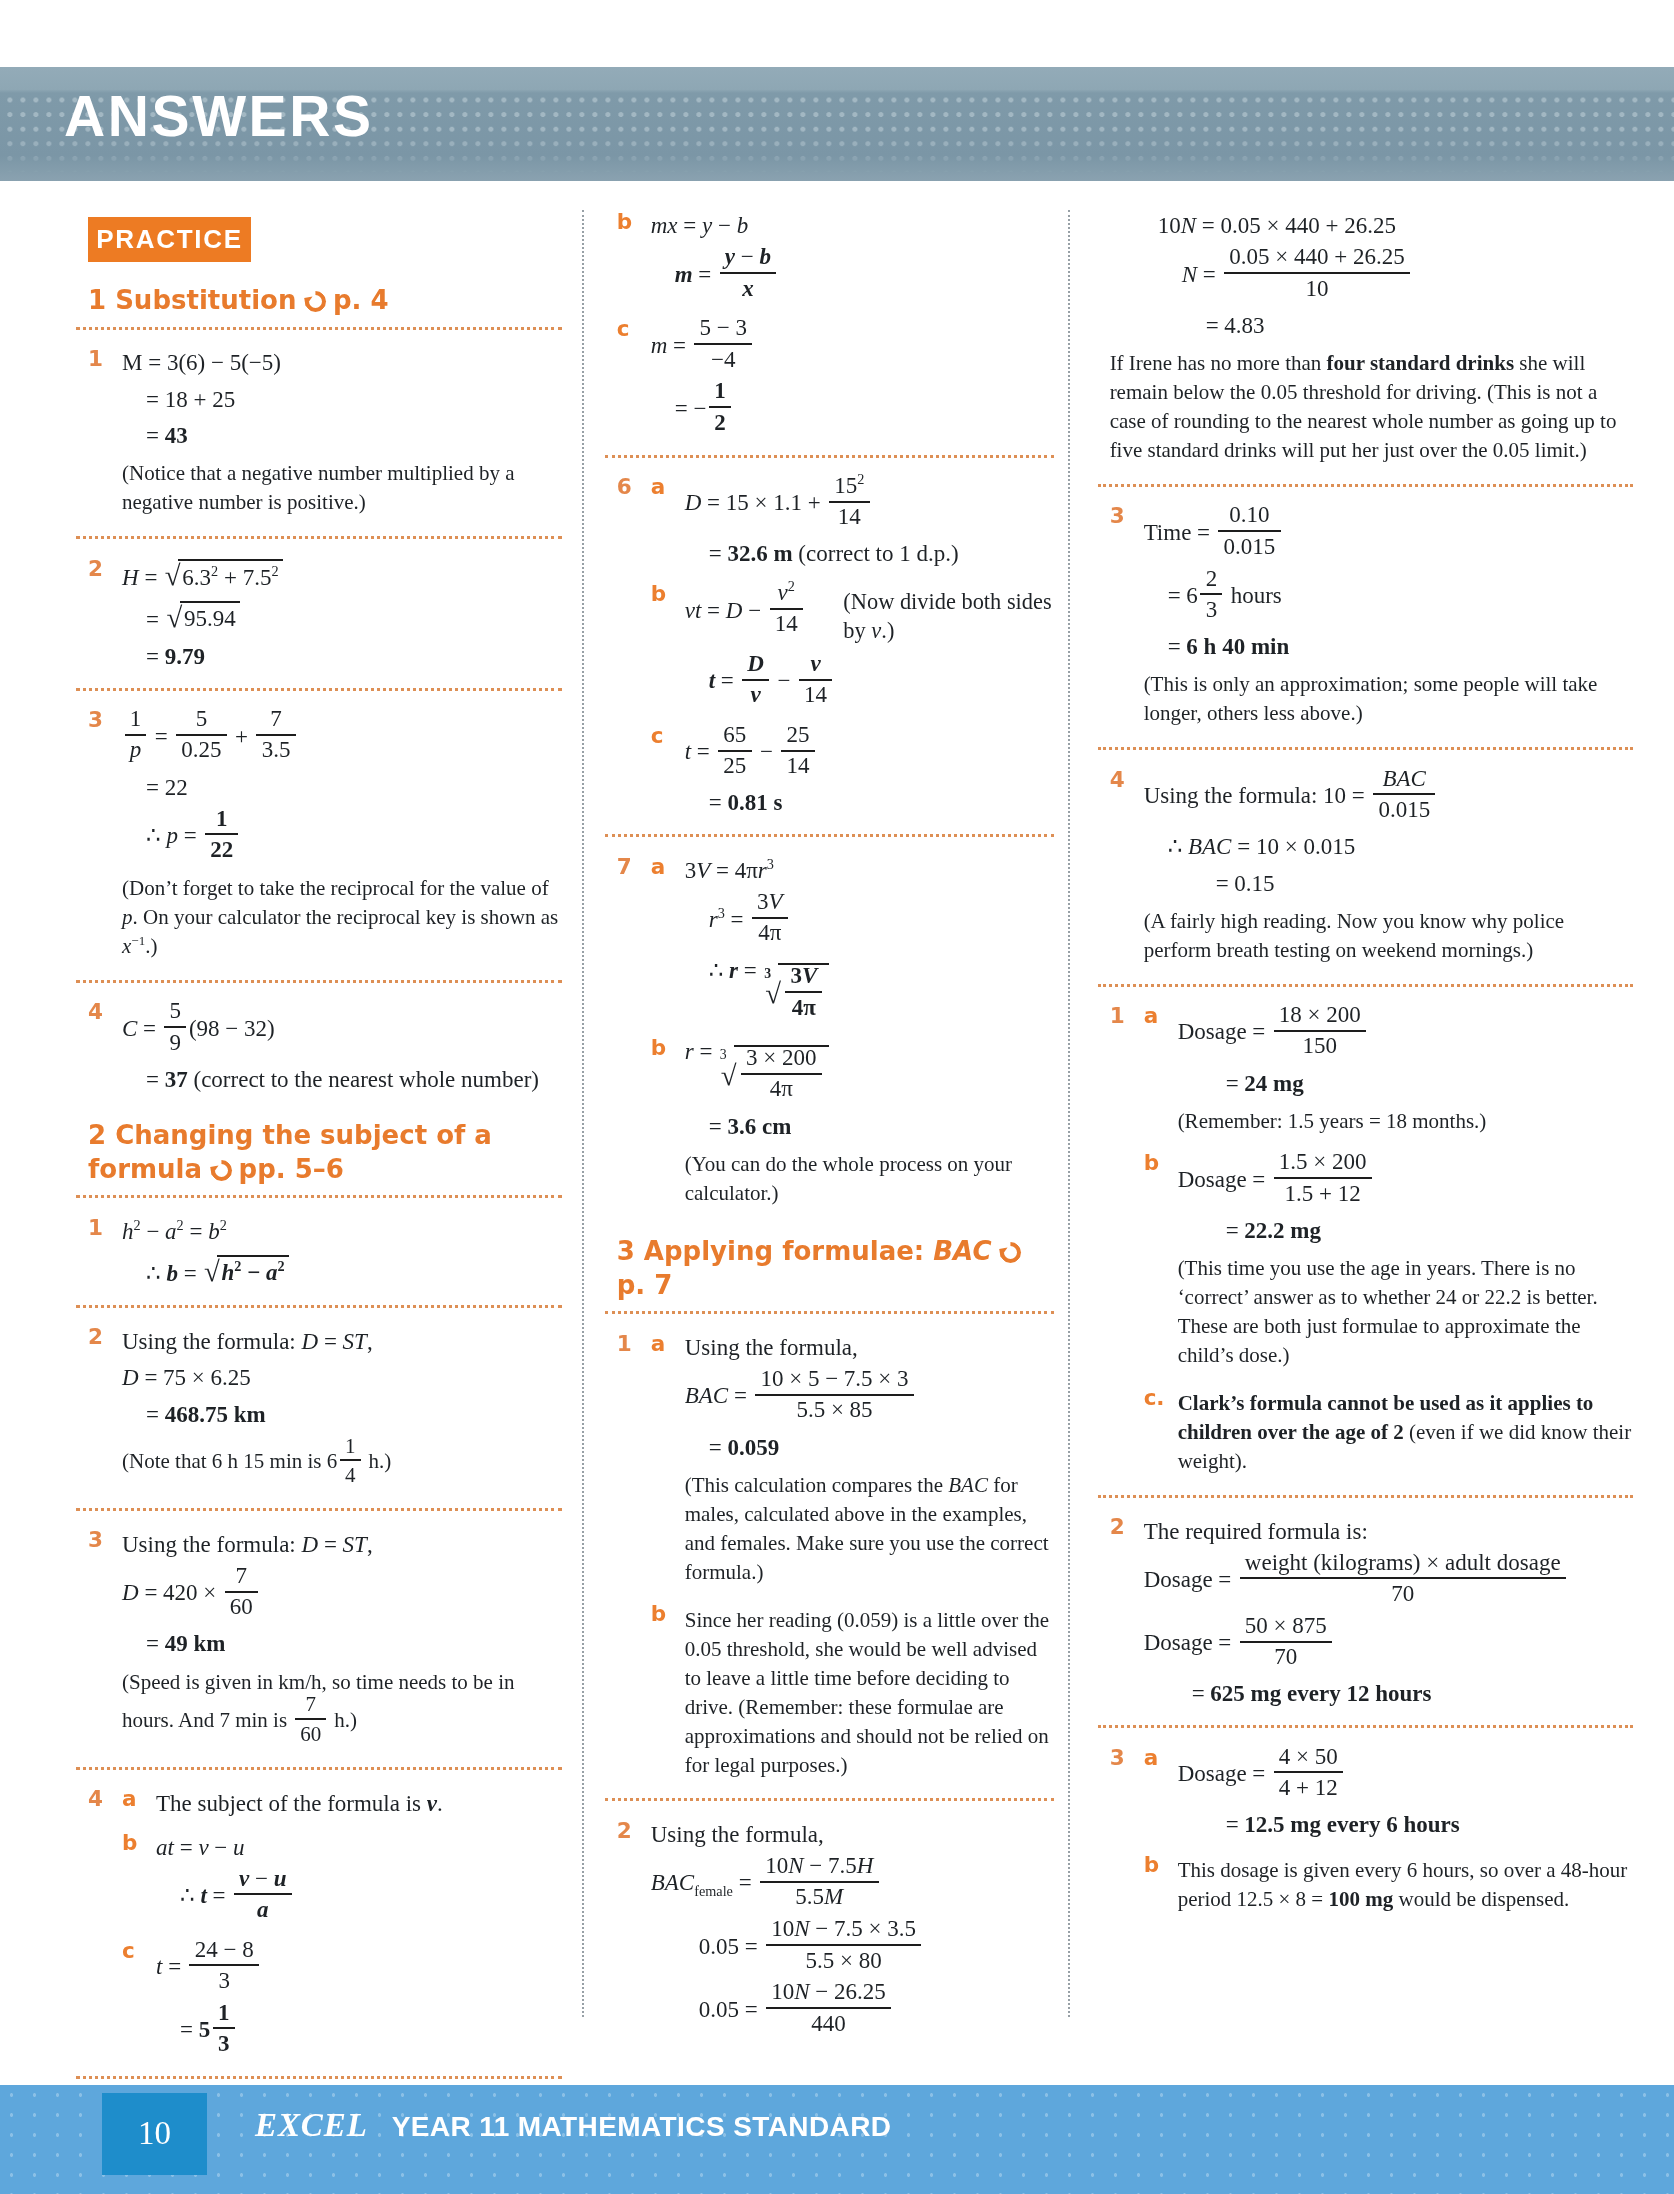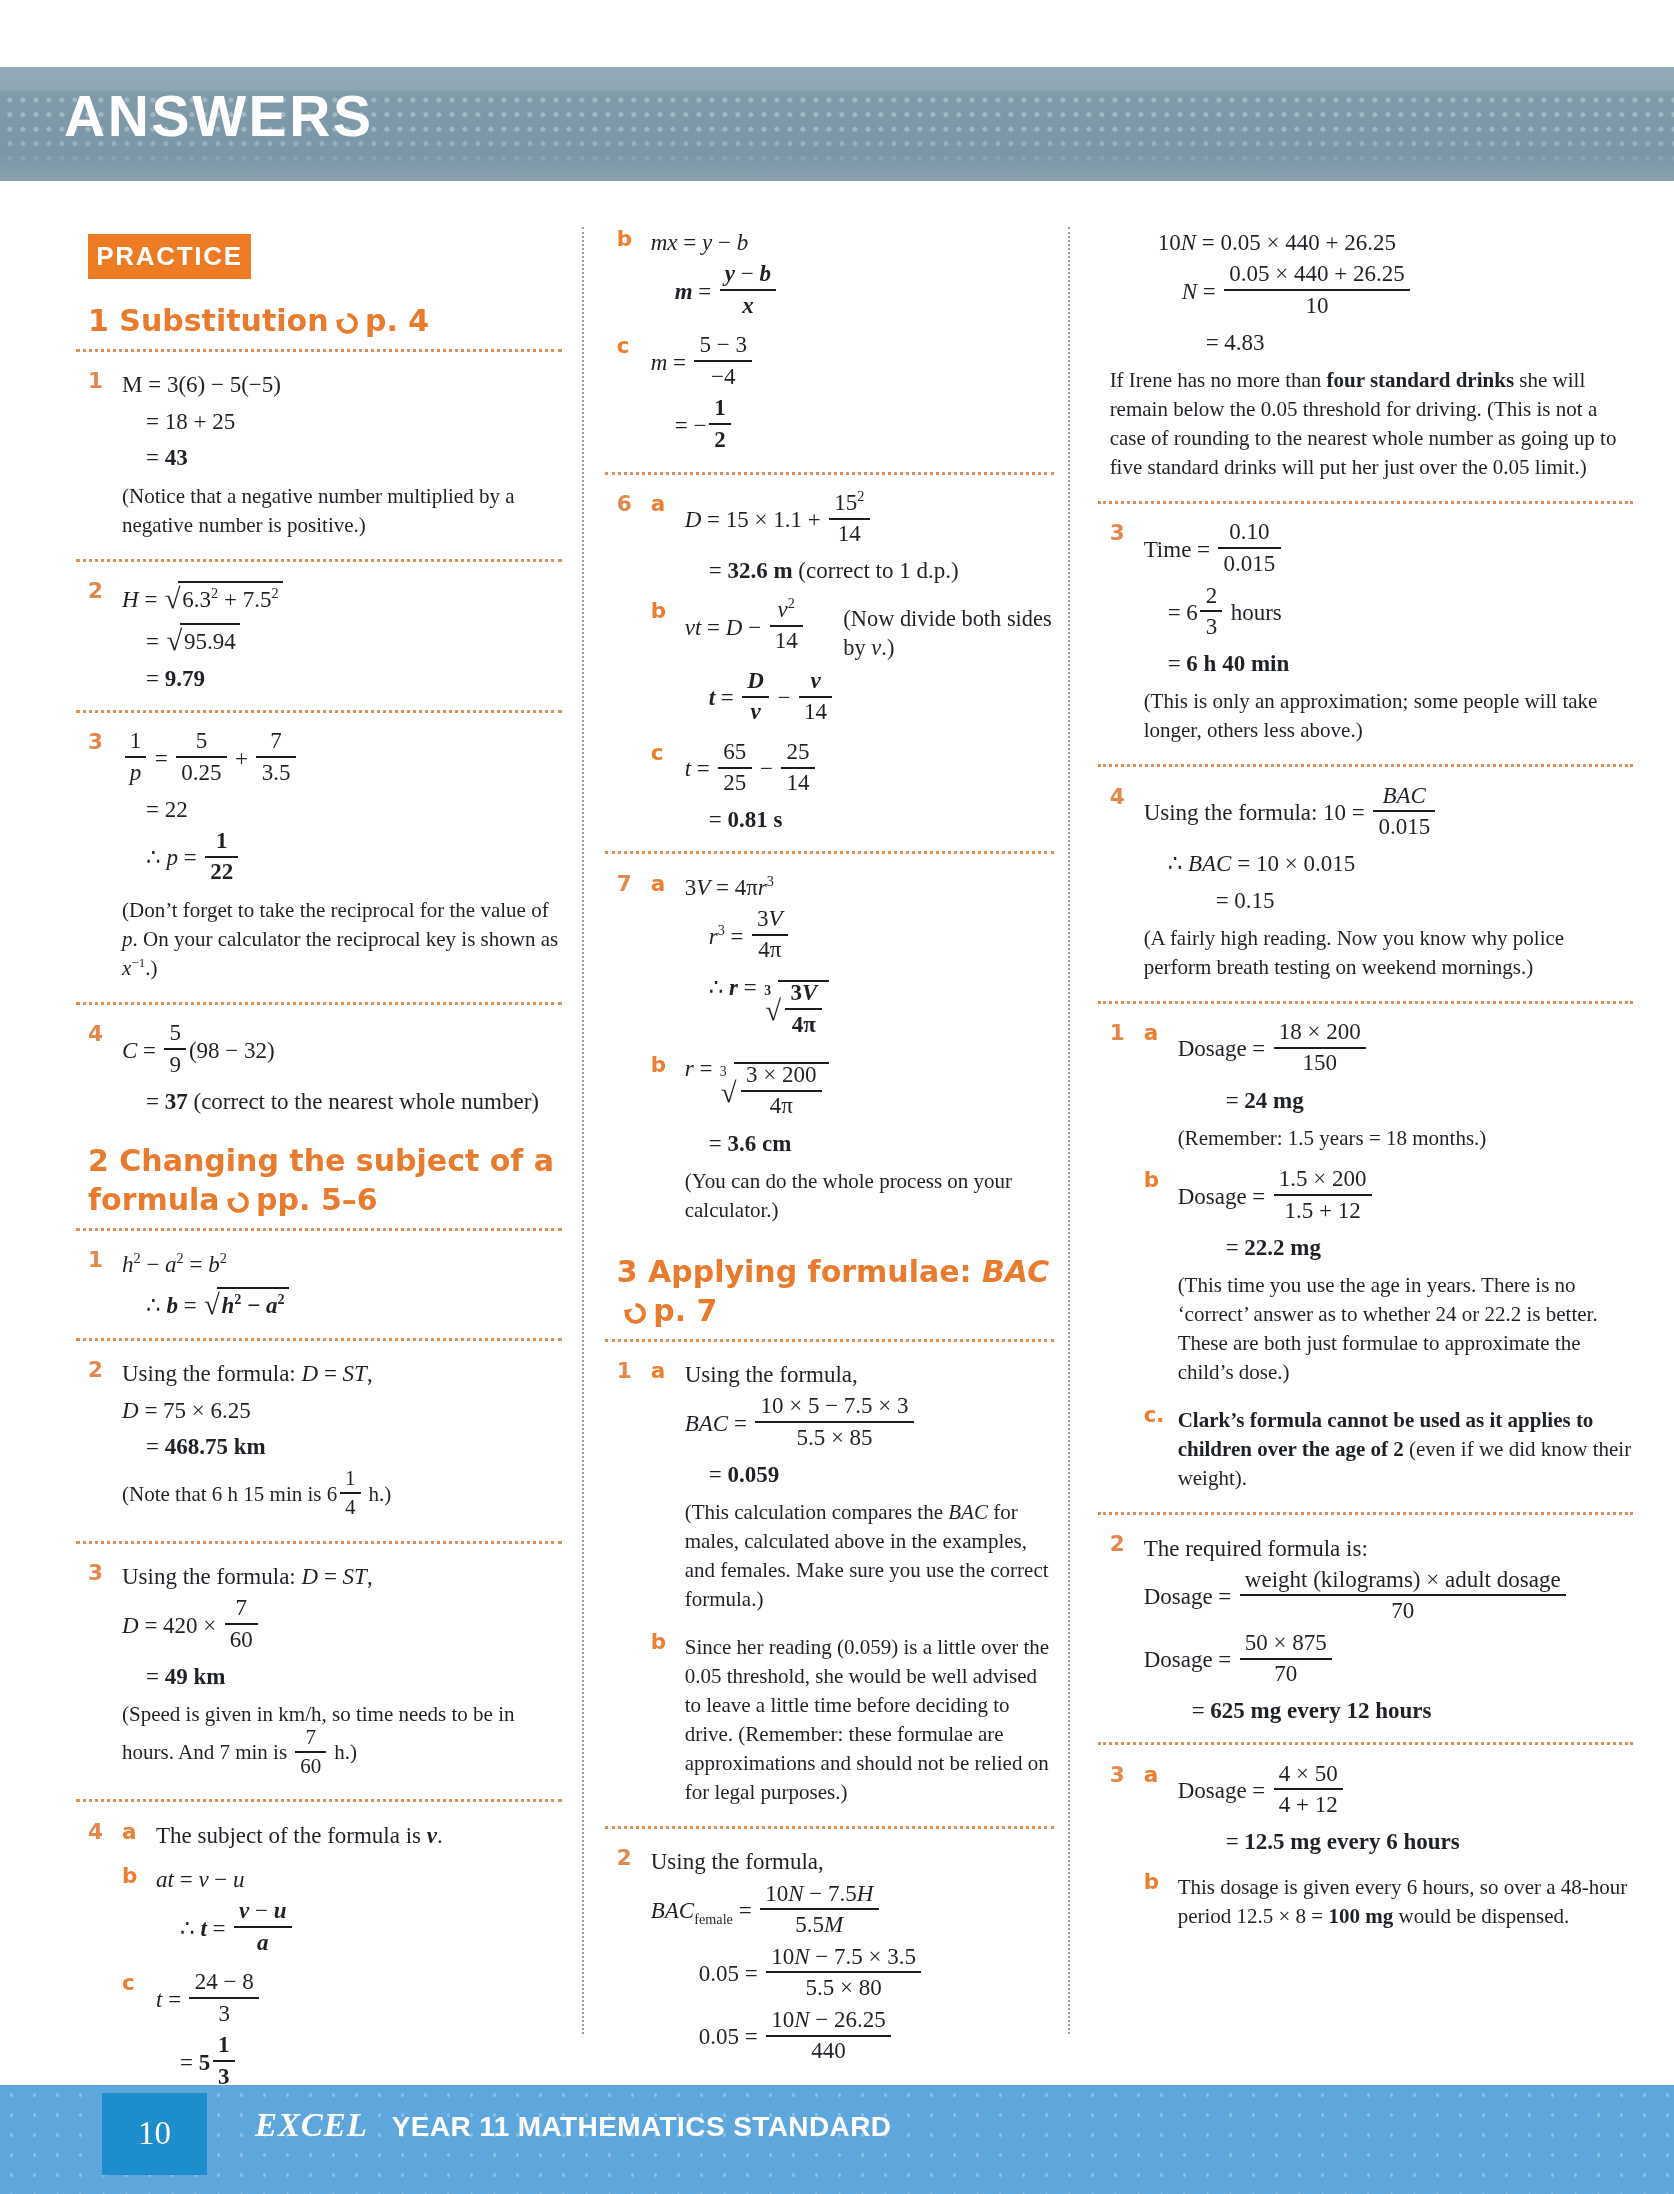--- a/index.html
+++ b/index.html
@@ -12,38 +12,38 @@
   .header-band .dots{position:absolute;left:0;right:0;top:24px;bottom:8.6px;
     background-image:radial-gradient(circle 3.9px, rgba(222,233,238,.38) 58%, rgba(222,233,238,0) 62%);
     background-size:13px 14.6px;background-position:3.4px 1.7px;
     -webkit-mask-image:linear-gradient(to bottom,rgba(0,0,0,1) 0 55%,rgba(0,0,0,.25) 90%,rgba(0,0,0,.1));
             mask-image:linear-gradient(to bottom,rgba(0,0,0,1) 0 55%,rgba(0,0,0,.25) 90%,rgba(0,0,0,.1));}
   .header-title{position:absolute;left:64px;top:20.6px;margin:0;
     font-family:"Liberation Sans", sans-serif;font-weight:bold;font-size:57px;line-height:1;
     letter-spacing:2.6px;color:#ffffff;text-transform:uppercase;}
 
   
-  .content{position:absolute;left:0;top:220px;width:100%;display:flex;align-items:stretch;
+  .content{position:absolute;left:0;top:203px;width:100%;display:flex;align-items:stretch;
     padding:0 41px 0 76px;box-sizing:border-box;}
   .col{box-sizing:border-box;}
   .col1{width:487px;}
   .col2{width:451px;}
   .col3{width:537px;}
   .vdivider{border-left:2.6px dotted #97a0a6;margin-top:6.9px;}
   .vd1{margin-left:20.6px;margin-right:20.6px;height:1807px;}
   .vd2{margin-left:13.8px;margin-right:27.5px;height:1807px;}
 
   
   .badge{display:flex;align-items:center;justify-content:center;width:163px;height:45px;
     margin:13.8px 0 22.4px 12px;background:#ed7b23;color:#fff;
     font-family:"Liberation Sans", sans-serif;font-weight:bold;font-size:26px;letter-spacing:1.7px;}
 
   
   .sec{margin:17px 0 6.9px 12px;color:#e87b2d;
-    font-family:"DejaVu Sans", sans-serif;font-weight:bold;font-size:30px;line-height:1.3;}
+    font-family:"DejaVu Sans", sans-serif;font-weight:bold;font-size:26px;line-height:1.3;}
   .pref-icon{display:inline-block;width:13px;height:13px;border:4.3px solid #e87b2d;border-radius:50%;
     border-left-color:transparent;transform:rotate(45deg);position:relative;margin:0 6.9px 0 8.6px;vertical-align:-2.6px;}
   .pref-icon::after{content:'';position:absolute;left:-10.3px;bottom:-5.2px;
     border:6px solid transparent;border-right-color:#e87b2d;transform:rotate(-10deg);}
 
   
   .rule{border:0;border-top:3.4px dotted #dd8f55;margin:8.6px 0 12px 0;}
 
   
   .item{display:flex;padding-left:12px;margin:1.7px 0 6.9px 0;}

